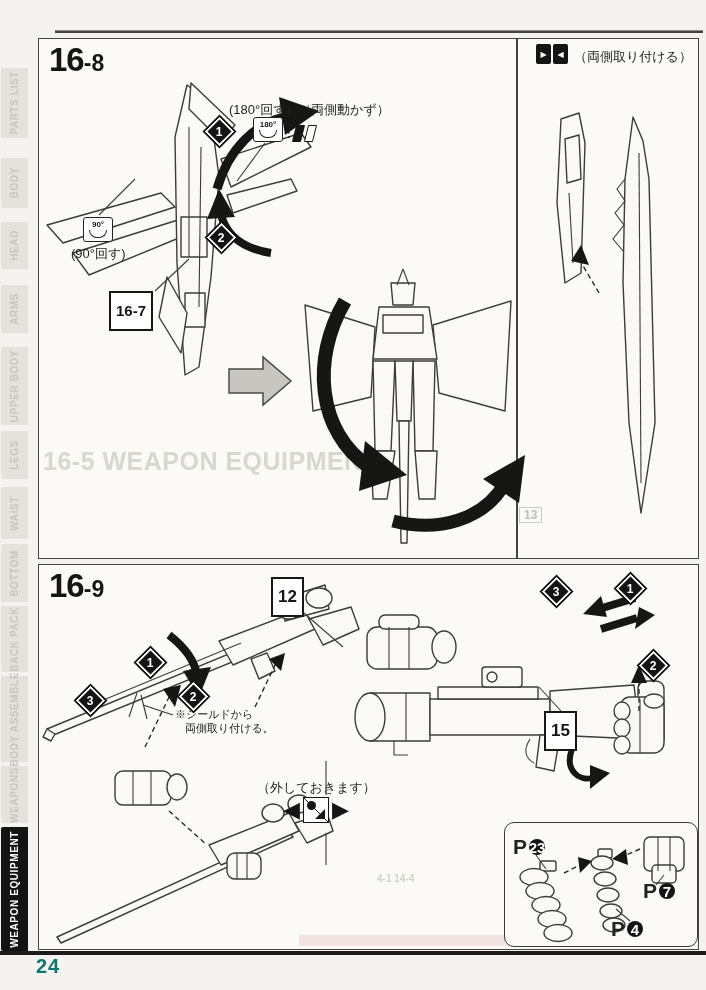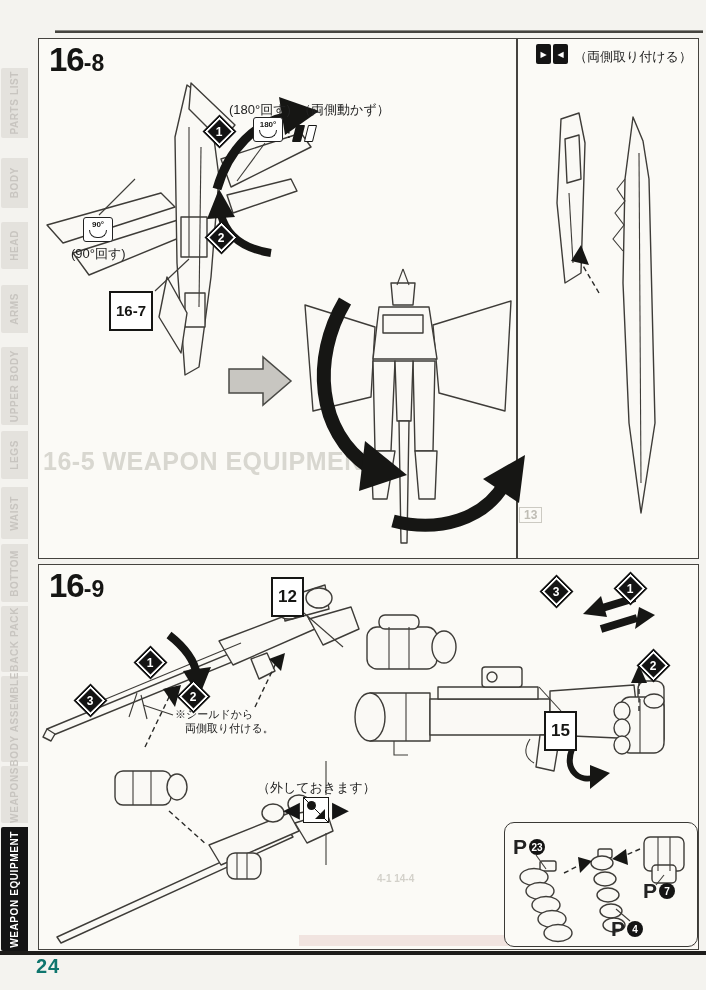--- a/index.html
+++ b/index.html
@@ -57,21 +57,21 @@
   .choose-row{display:flex;align-items:center;gap:3px;z-index:7}
   .choose-row .harr{font-size:22px;line-height:26px;color:#141414}
   .choose-sq{width:26px;height:26px;border:1.5px solid #161614;background:#fff;position:relative;
     background-image:linear-gradient(to top right, transparent 48.5%, #161614 48.5%, #161614 52%, transparent 52%)}
   .choose-sq::before{content:"";position:absolute;left:3px;top:3px;width:9px;height:9px;border-radius:50%;background:#161614}
   .choose-sq::after{content:"";position:absolute;right:3px;bottom:3px;width:0;height:0;border-left:10px solid transparent;border-bottom:10px solid #161614}
 
   
   .plabel{display:flex;align-items:center;gap:2px;z-index:7}
   .plabel .pletter{font-size:21px;font-weight:bold;color:#222}
-  .pcirc{width:16px;height:16px;border-radius:50%;background:#141414;color:#fff;font-size:10px;font-weight:bold;display:flex;align-items:center;justify-content:center}
+  .pcirc{width:16px;height:16px;border-radius:50%;background:#141414;color:#fff;font-size:15px;font-weight:bold;display:flex;align-items:center;justify-content:center}
 
   .pbox{border:1.5px solid #3a3935;border-radius:10px;background:#fbfaf6;z-index:6}
 
   
   .wm{font-size:25px;font-weight:bold;color:rgba(182,179,169,.5);letter-spacing:.5px;white-space:nowrap;z-index:1}
   .ghostbox{border:1.3px solid rgba(165,162,152,.55);color:rgba(165,162,152,.7);font-size:12px;font-weight:bold;padding:0 4px;z-index:1}
   .ghosttxt{font-size:10px;font-weight:bold;color:rgba(178,174,165,.55);z-index:1;white-space:nowrap}
   .bleedstrip{background:rgba(205,152,146,.22);z-index:1}
 
   

